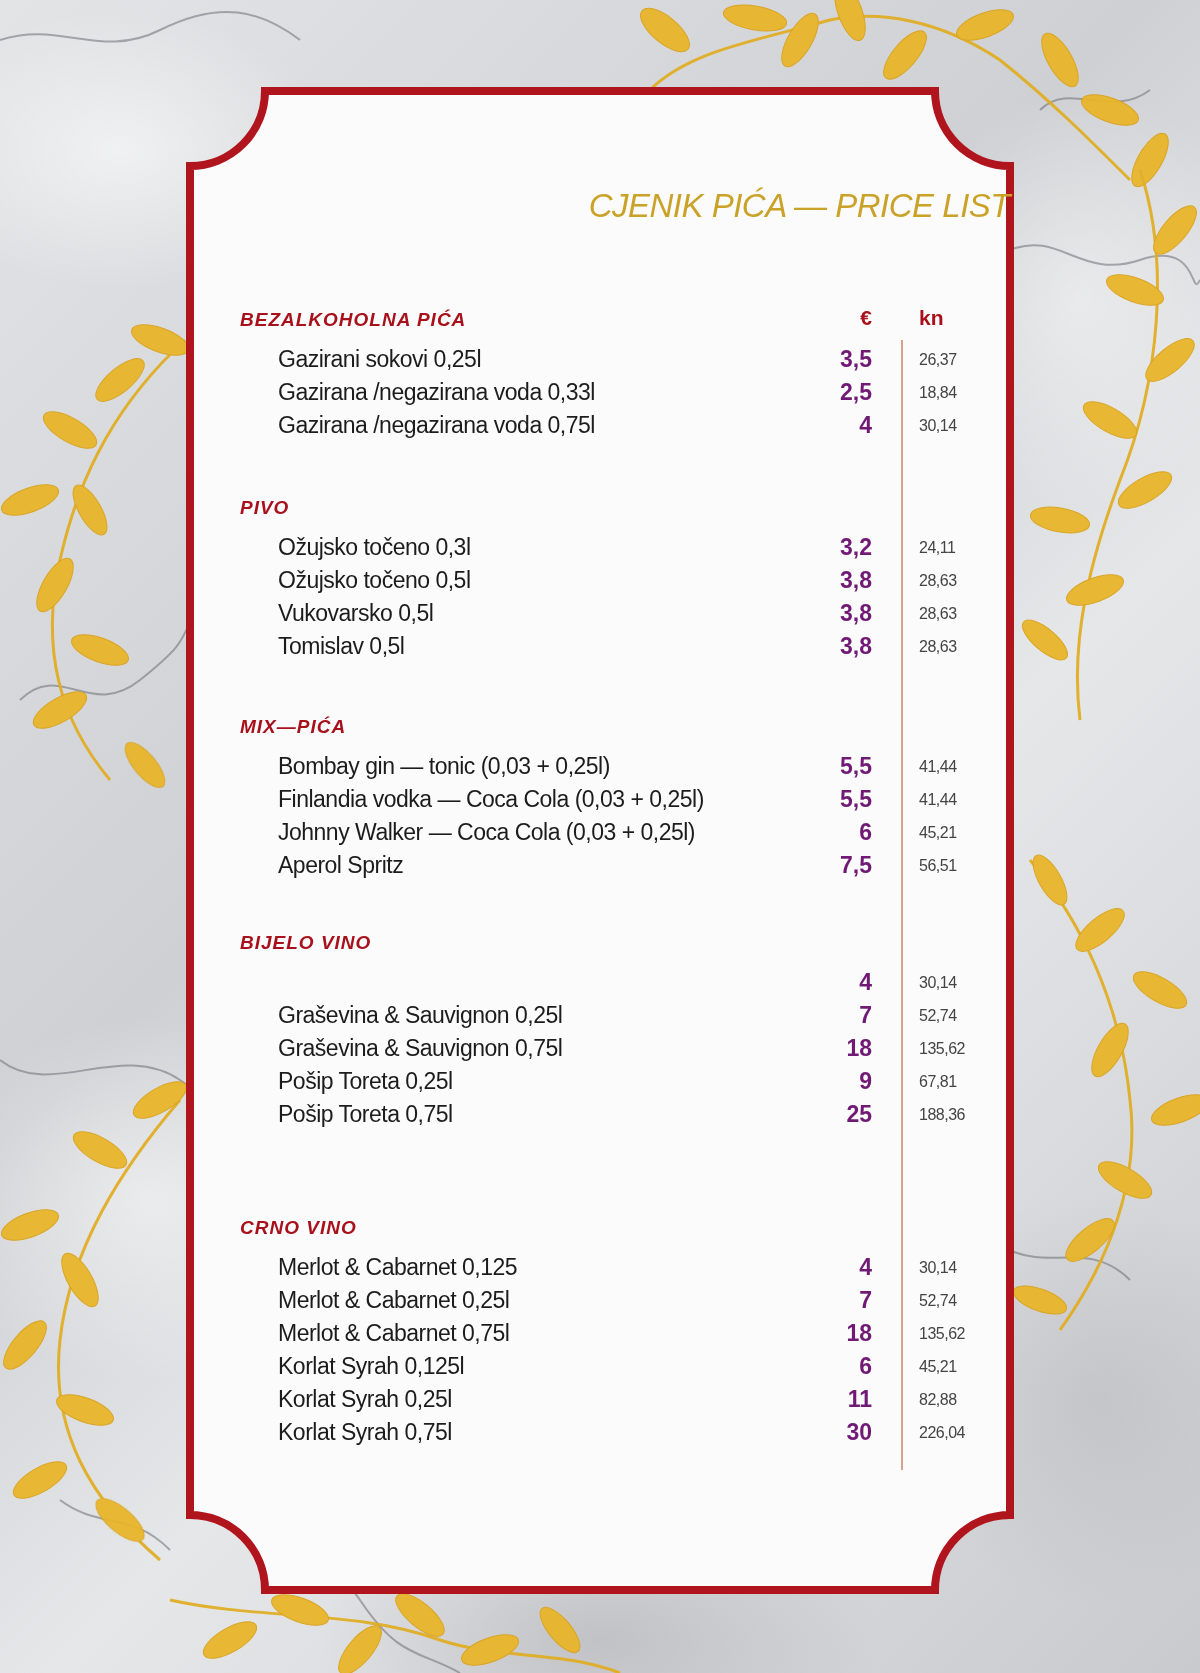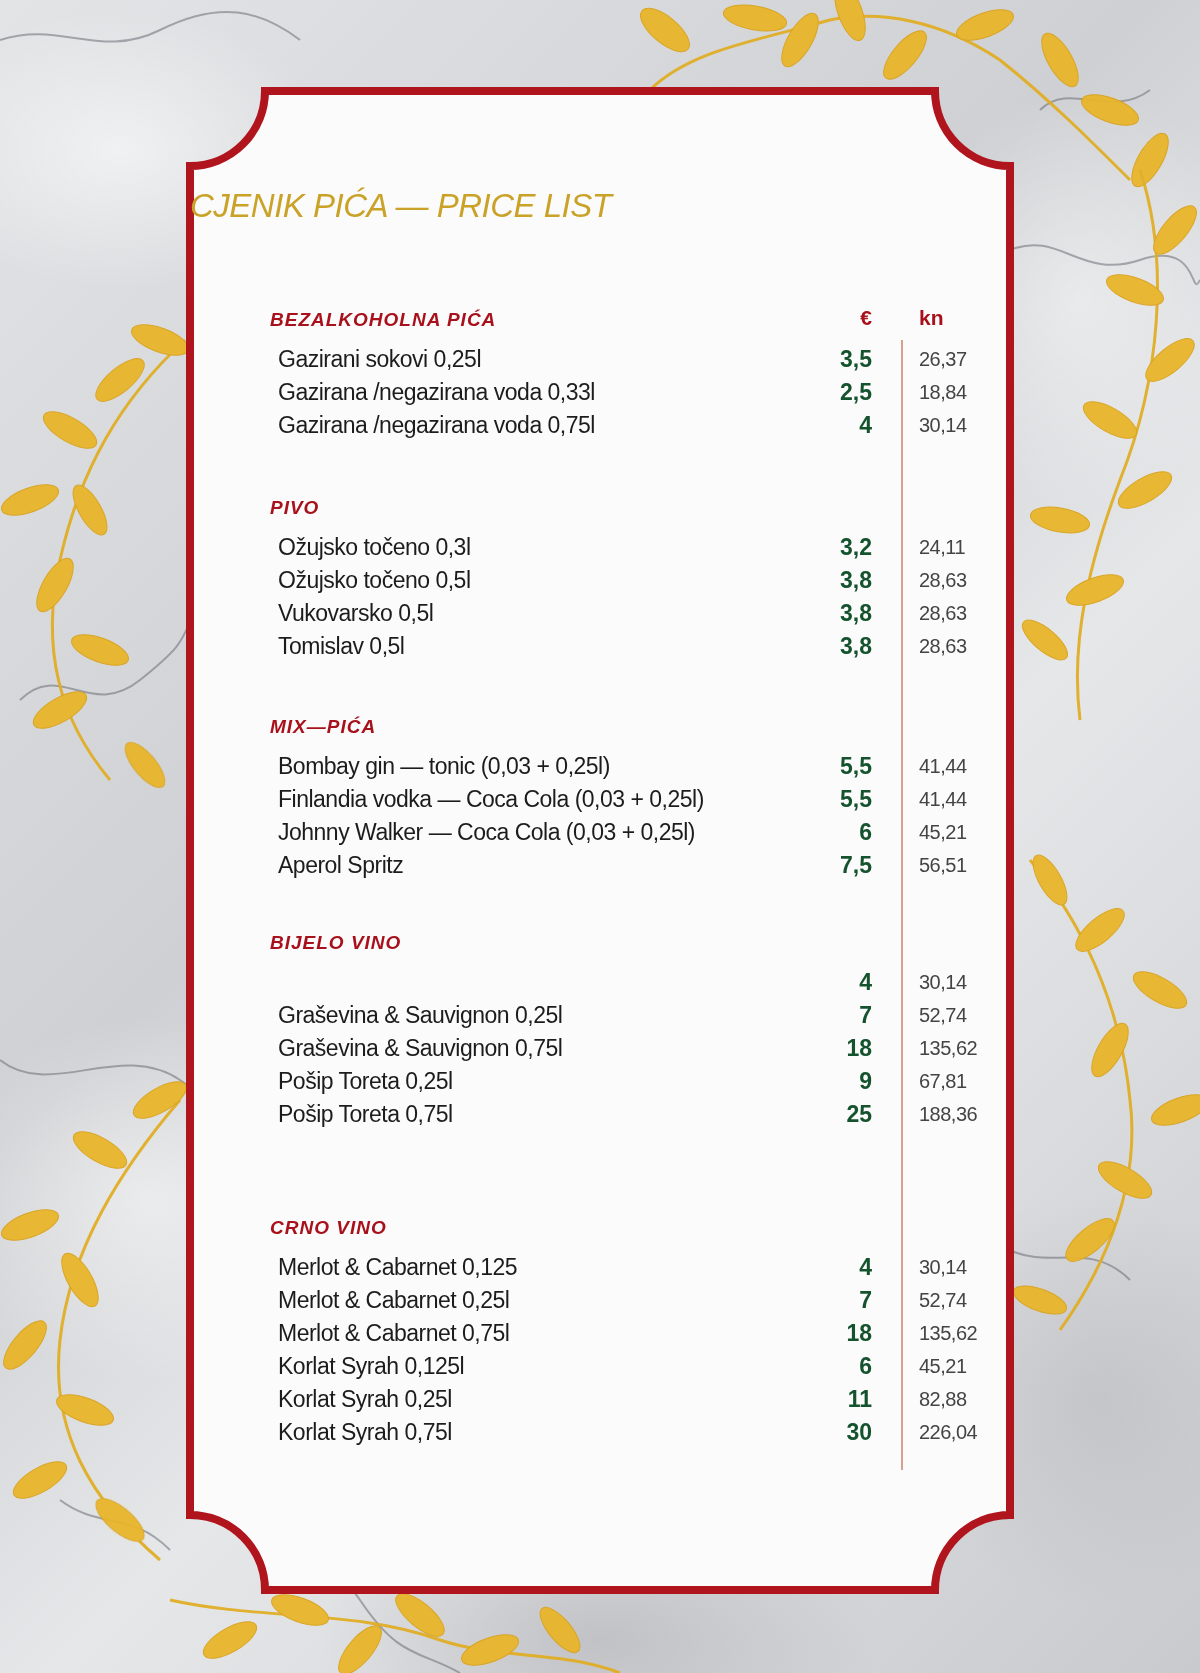--- a/index.html
+++ b/index.html
@@ -15,38 +15,38 @@
       radial-gradient(ellipse 260px 300px at 1080px 300px, rgba(255,255,255,0.45), transparent 70%),
       radial-gradient(ellipse 320px 260px at 150px 1200px, rgba(255,255,255,0.5), transparent 70%),
       radial-gradient(ellipse 280px 300px at 1100px 1400px, rgba(180,180,185,0.45), transparent 70%),
       radial-gradient(ellipse 400px 200px at 600px 1640px, rgba(170,170,175,0.5), transparent 70%),
       linear-gradient(135deg, #e3e4e6 0%, #cfd0d3 40%, #e6e7e9 60%, #c9cacd 100%);
   }
   .marble svg { position:absolute; inset:0; }
   .frame-svg { position:absolute; left:0; top:0; }
   .content { position:absolute; left:190px; top:91px; width:820px; height:1499px; }
   .title {
-    position:absolute; left:0; right:0; top:96px; text-align:left;
+    position:absolute; left:0; right:0; top:96px; text-align:right;
     color:#c9a227; font-style:italic; font-size:33px; letter-spacing:-0.5px;
   }
   .section { position:absolute; left:0; width:820px; }
   .sec-head { position:relative; height:34px; }
   .sec-title {
-    position:absolute; left:80px; top:0;
+    position:absolute; left:50px; top:0;
     color:#a8111b; font-weight:bold; font-style:italic; font-size:19px; letter-spacing:1px;
   }
   .col-eur-h, .col-kn-h {
     position:absolute; top:-3px; color:#a8111b; font-weight:bold; font-size:21px;
   }
   .col-eur-h { right:138px; }
   .col-kn-h { left:729px; }
   .row { position:relative; height:33px; line-height:33px; }
   .item-name { position:absolute; left:88px; font-size:23px; color:#1c1c1c; letter-spacing:-0.5px; }
-  .item-eur { position:absolute; right:138px; font-size:23px; font-weight:bold; color:#14532d; }
-  .item-kn { position:absolute; left:729px; font-size:20px; color:#444; letter-spacing:-0.5px; }
+  .item-eur { position:absolute; right:138px; font-size:23px; font-weight:bold; color:#701a75; }
+  .item-kn { position:absolute; left:729px; font-size:16px; color:#444; letter-spacing:-0.5px; }
   .divider { position:absolute; left:711px; top:249px; width:2px; height:1130px; background:#d5a28e; }
 </style>
 </head>
 <body>
 
 <div class="marble">
   <svg width="1200" height="1673" viewBox="0 0 1200 1673">
     <g fill="none" stroke="#6b6e74" stroke-width="2" opacity="0.55">
       <path d="M0 40 C60 20 100 60 160 30 S260 10 300 40"></path>
       <path d="M20 700 C60 660 90 720 140 680 S180 640 200 600"></path>

